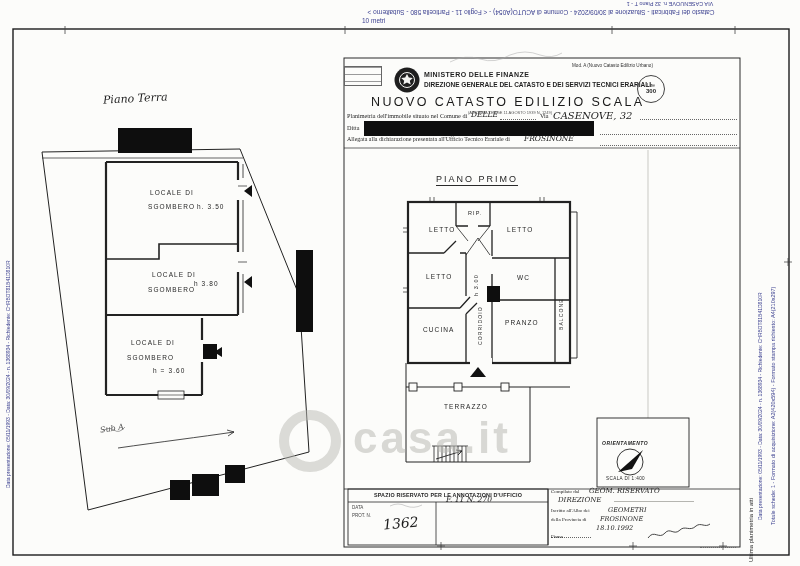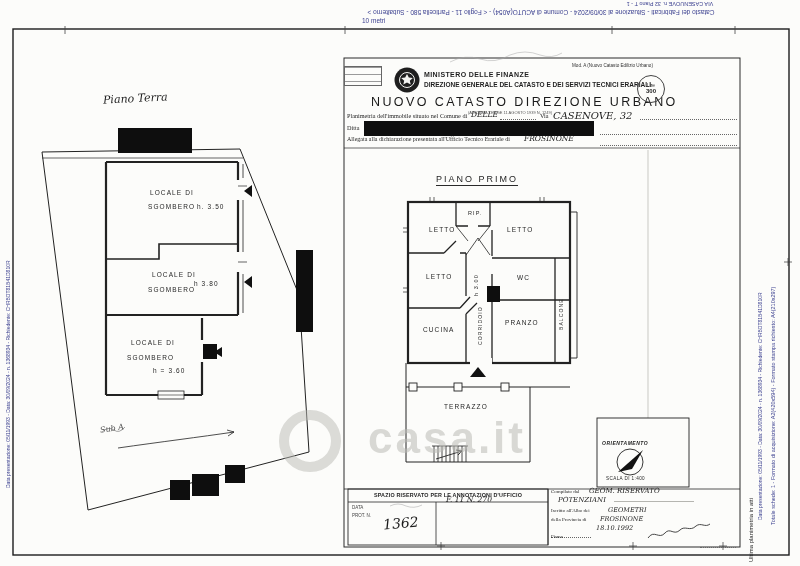--- a/index.html
+++ b/index.html
@@ -12,21 +12,21 @@
   .vert{transform:rotate(-90deg);transform-origin:left top;white-space:nowrap;}
   .lbl{letter-spacing:1.1px;font-size:6.5px;color:#262626;}
   .hand{font-family:"DejaVu Serif",serif;font-style:italic;color:#1c1c1c;}
   .serif{font-family:"Liberation Serif",serif;}
   .dots{display:inline-block;border-bottom:1px dotted #666;height:7px;position:absolute;z-index:2;}
   .grayline{position:absolute;z-index:2;background:#b5b5b0;height:1px;}
   .stampbox{position:absolute;z-index:2;border:0.8px solid #666;
             background:repeating-linear-gradient(180deg,#9a9a9a 0 0.8px,transparent 0.8px 3.5px);}
   .lire{position:absolute;z-index:2;width:26px;height:26px;border:1.2px solid #444;border-radius:50%;
         display:flex;flex-direction:column;align-items:center;justify-content:center;line-height:1;}
-  .wm{position:absolute;z-index:4;display:flex;align-items:center;pointer-events:none;gap:15px;}
+  .wm{position:absolute;z-index:4;display:flex;align-items:center;pointer-events:none;}
   .wm-circle{width:42px;height:42px;border:10px solid rgba(186,186,180,0.5);border-radius:50%;}
   .wm-text{font-size:44px;font-weight:bold;letter-spacing:3px;color:rgba(186,186,180,0.55);
            margin-left:12px;margin-top:-6px;}
   .title-main{font-size:12.5px;letter-spacing:2.4px;color:#1a1a1a;}
   .underl{border-bottom:1px solid #2a2a2a;padding-bottom:1px;}
 </style>
 </head>
 <body>
 
 <div class="page">
@@ -142,21 +142,21 @@
   <div class="txt meta" style="left:362px;top:17px;font-size:6.5px;">10 metri</div>
 
   <div class="txt meta vert" style="left:5px;top:488px;font-size:5px;">Data presentazione: 05/11/1993 - Data: 30/09/2024 - n. 1368934 - Richiedente: CHRBDT81B41D810R</div>
   <div class="txt meta vert" style="left:757px;top:520px;font-size:5px;">Data presentazione: 05/11/1993 - Data: 30/09/2024 - n. 1368934 - Richiedente: CHRBDT81B41D810R</div>
   <div class="txt meta vert" style="left:770px;top:525px;font-size:5.5px;">Totale schede: 1 - Formato di acquisizione: A2(420x594) - Formato stampa richiesto: A4(210x297)</div>
   <div class="txt vert" style="left:748px;top:562px;font-size:6px;color:#222;">Ultima planimetria in atti</div>
 
   <div class="stampbox" style="left:344px;top:66px;width:36px;height:18px;"></div>
   <div class="txt" style="left:424px;top:71px;font-size:7px;font-weight:bold;letter-spacing:0.4px;">MINISTERO DELLE FINANZE</div>
   <div class="txt" style="left:424px;top:81px;font-size:6.8px;font-weight:bold;transform:scaleX(0.96);transform-origin:left;">DIREZIONE GENERALE DEL CATASTO E DEI SERVIZI TECNICI ERARIALI</div>
-  <div class="txt title-main" style="left:371px;top:95px;">NUOVO CATASTO DIREZIONE URBANO</div>
+  <div class="txt title-main" style="left:371px;top:95px;">NUOVO CATASTO EDILIZIO SCALA</div>
   <div class="txt" style="left:468px;top:110px;font-size:4px;color:#555;">(A NORMA LEGGE 11 AGOSTO 1939 N. 1249)</div>
   <div class="txt" style="left:572px;top:63px;font-size:4.6px;color:#333;">Mod. A (Nuovo Catasto Edilizio Urbano)</div>
   <div class="lire" style="left:637px;top:75px;">
     <span style="font-size:4.8px;">Lire</span>
     <span style="font-size:6px;font-weight:bold;">300</span>
   </div>
 
   <div class="txt serif" style="left:347px;top:112px;font-size:6.2px;">Planimetria dell'immobile situato nel Comune di</div>
   <div class="txt hand" style="left:471px;top:110px;font-size:7.5px;">DELLE</div>
   <span class="dots" style="left:500px;top:112px;width:36px;"></span>
@@ -205,21 +205,21 @@
   <div class="txt" style="left:606px;top:476px;font-size:4.6px;letter-spacing:0.4px;">SCALA DI 1:400</div>
 
   <div class="txt" style="left:353px;top:492px;width:190px;text-align:center;font-size:5.4px;font-weight:bold;letter-spacing:0.2px;">SPAZIO RISERVATO PER LE ANNOTAZIONI D'UFFICIO</div>
   <div class="txt" style="left:352px;top:505px;font-size:4.5px;color:#444;">DATA</div>
   <div class="txt" style="left:352px;top:513px;font-size:4.5px;color:#444;">PROT. N.</div>
   <div class="txt hand" style="left:383px;top:515px;font-size:14px;transform:rotate(-5deg);">1362</div>
   <div class="txt hand" style="left:446px;top:495px;font-size:7.5px;">F. 11 N. 270</div>
 
   <div class="txt serif" style="left:551px;top:489px;font-size:5px;">Compilato dal</div>
   <div class="txt hand" style="left:589px;top:487px;font-size:7px;">GEOM. RISERVATO</div>
-  <div class="txt hand" style="left:558px;top:496px;font-size:7px;">POTENZIANI</div>
+  <div class="txt hand" style="left:558px;top:496px;font-size:7px;">DIREZIONE</div>
   <div class="grayline" style="left:614px;top:501px;width:80px;"></div>
   <div class="txt serif" style="left:551px;top:508px;font-size:5px;">Iscritto all'Albo dei</div>
   <div class="txt hand" style="left:608px;top:506px;font-size:6.5px;">GEOMETRI</div>
   <div class="txt serif" style="left:551px;top:517px;font-size:5px;">della Provincia di</div>
   <div class="txt hand" style="left:600px;top:515px;font-size:6.5px;">FROSINONE</div>
   <span class="dots" style="left:551px;top:530px;width:40px;"></span>
   <div class="txt hand" style="left:596px;top:524px;font-size:6.5px;">18.10.1992</div>
   <div class="txt serif" style="left:551px;top:534px;font-size:5px;">Firma</div>
   <span class="dots" style="left:700px;top:540px;width:36px;"></span>
 

